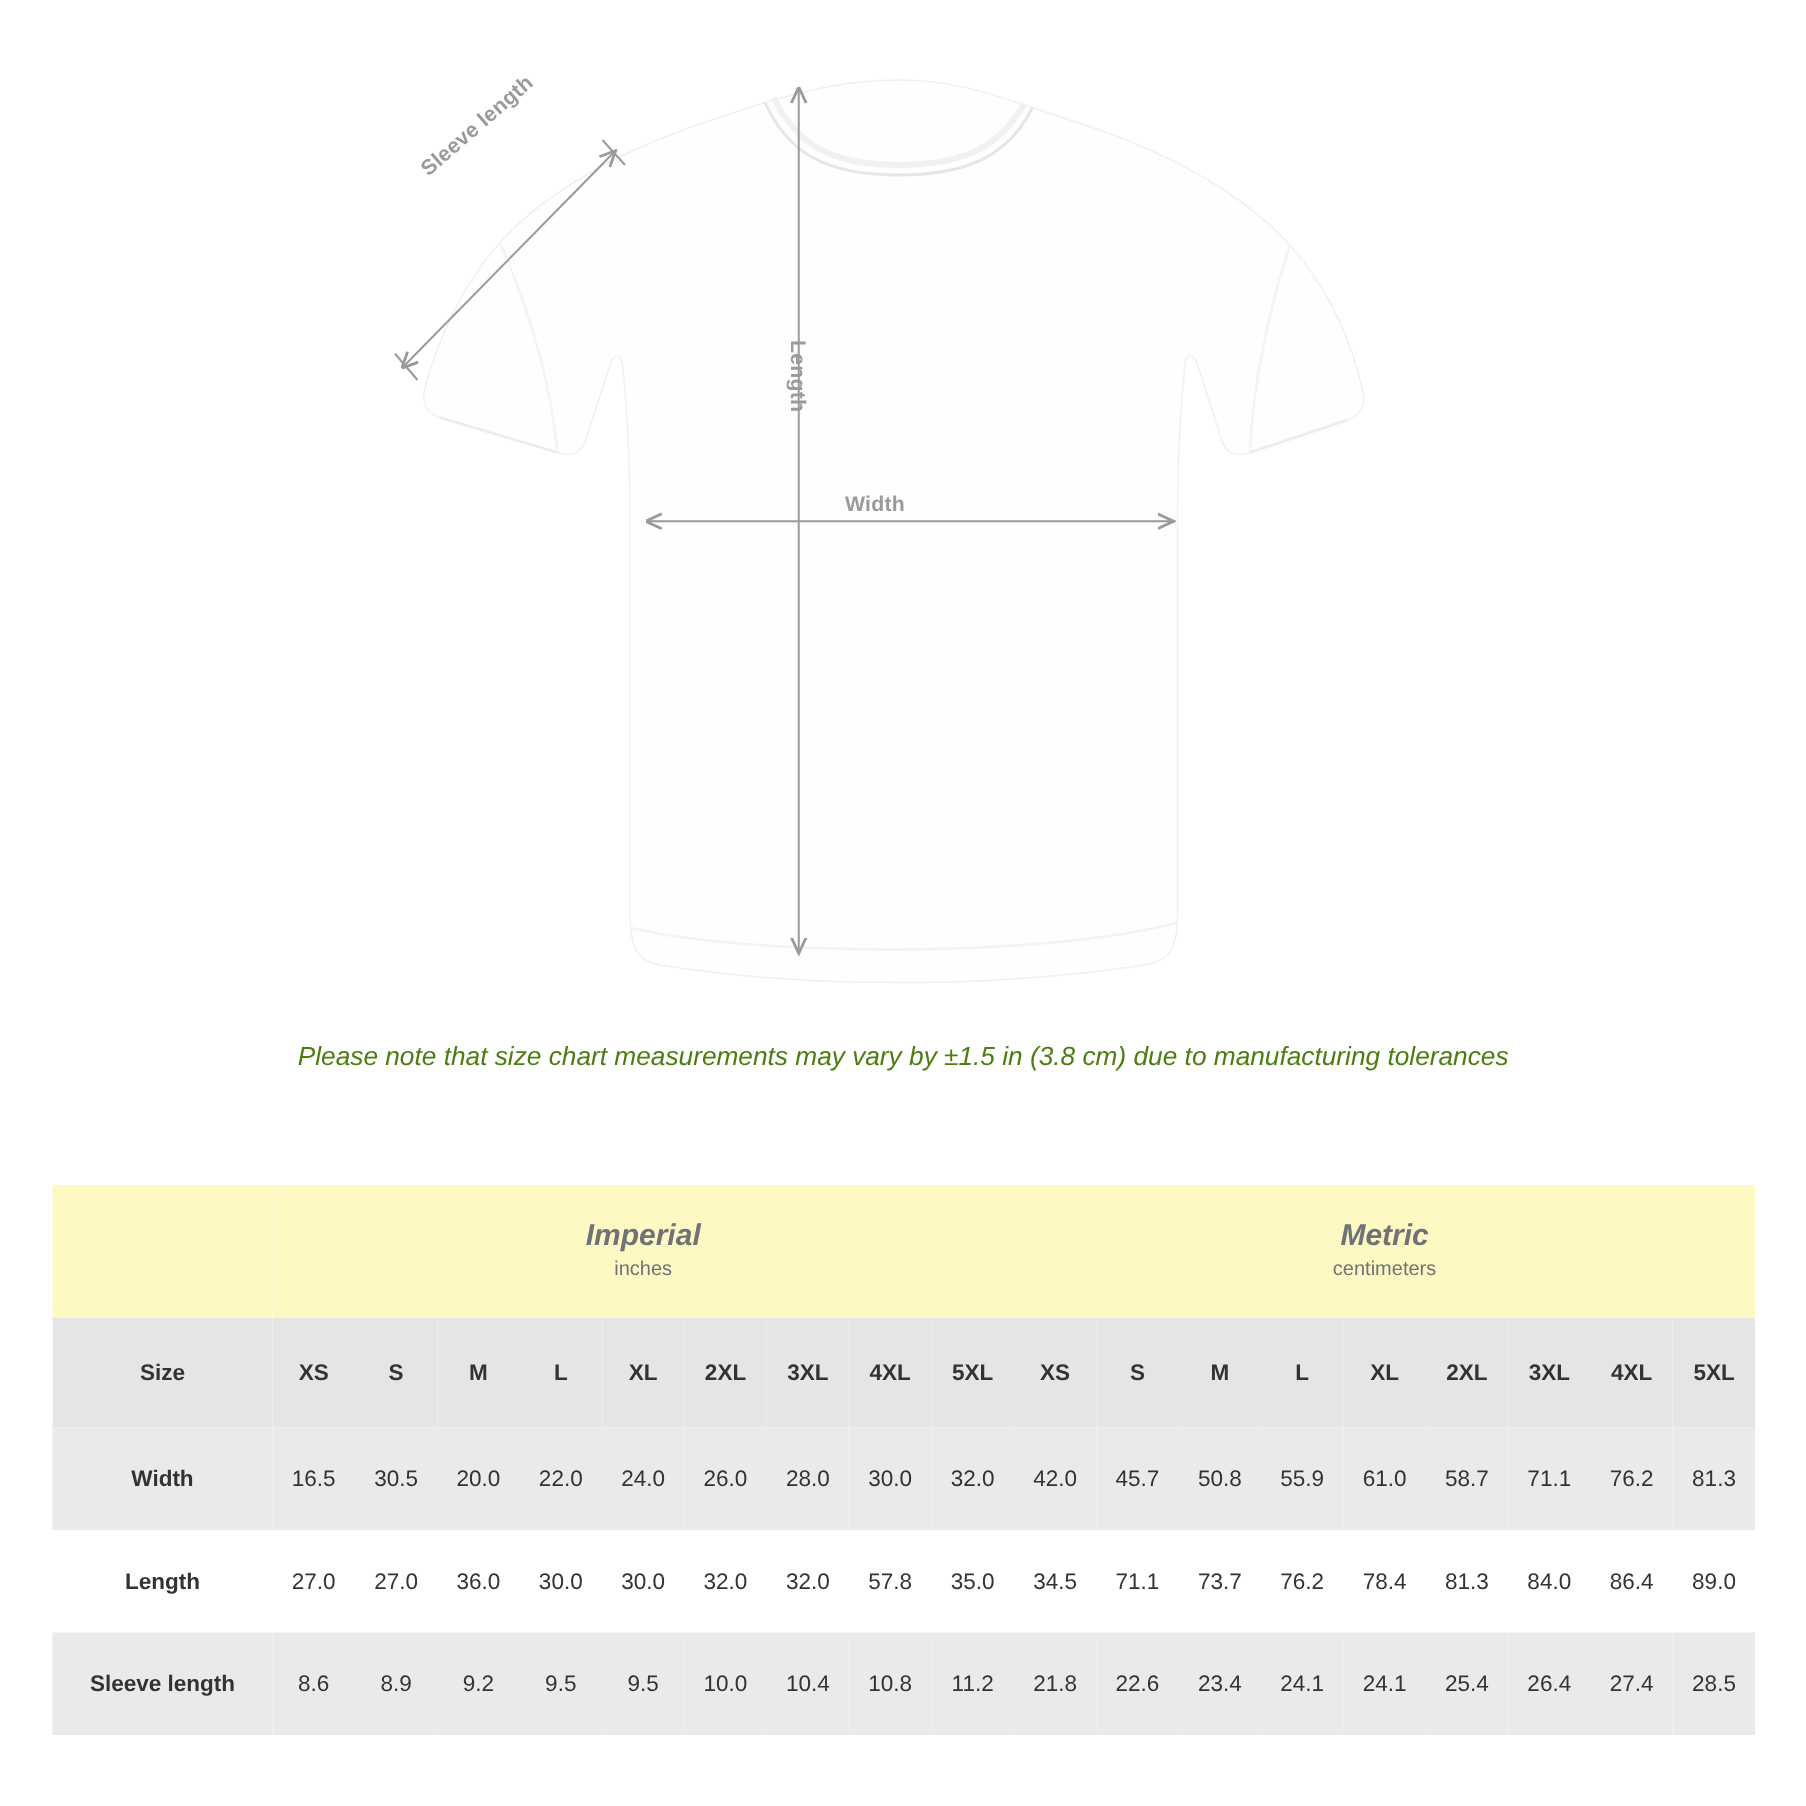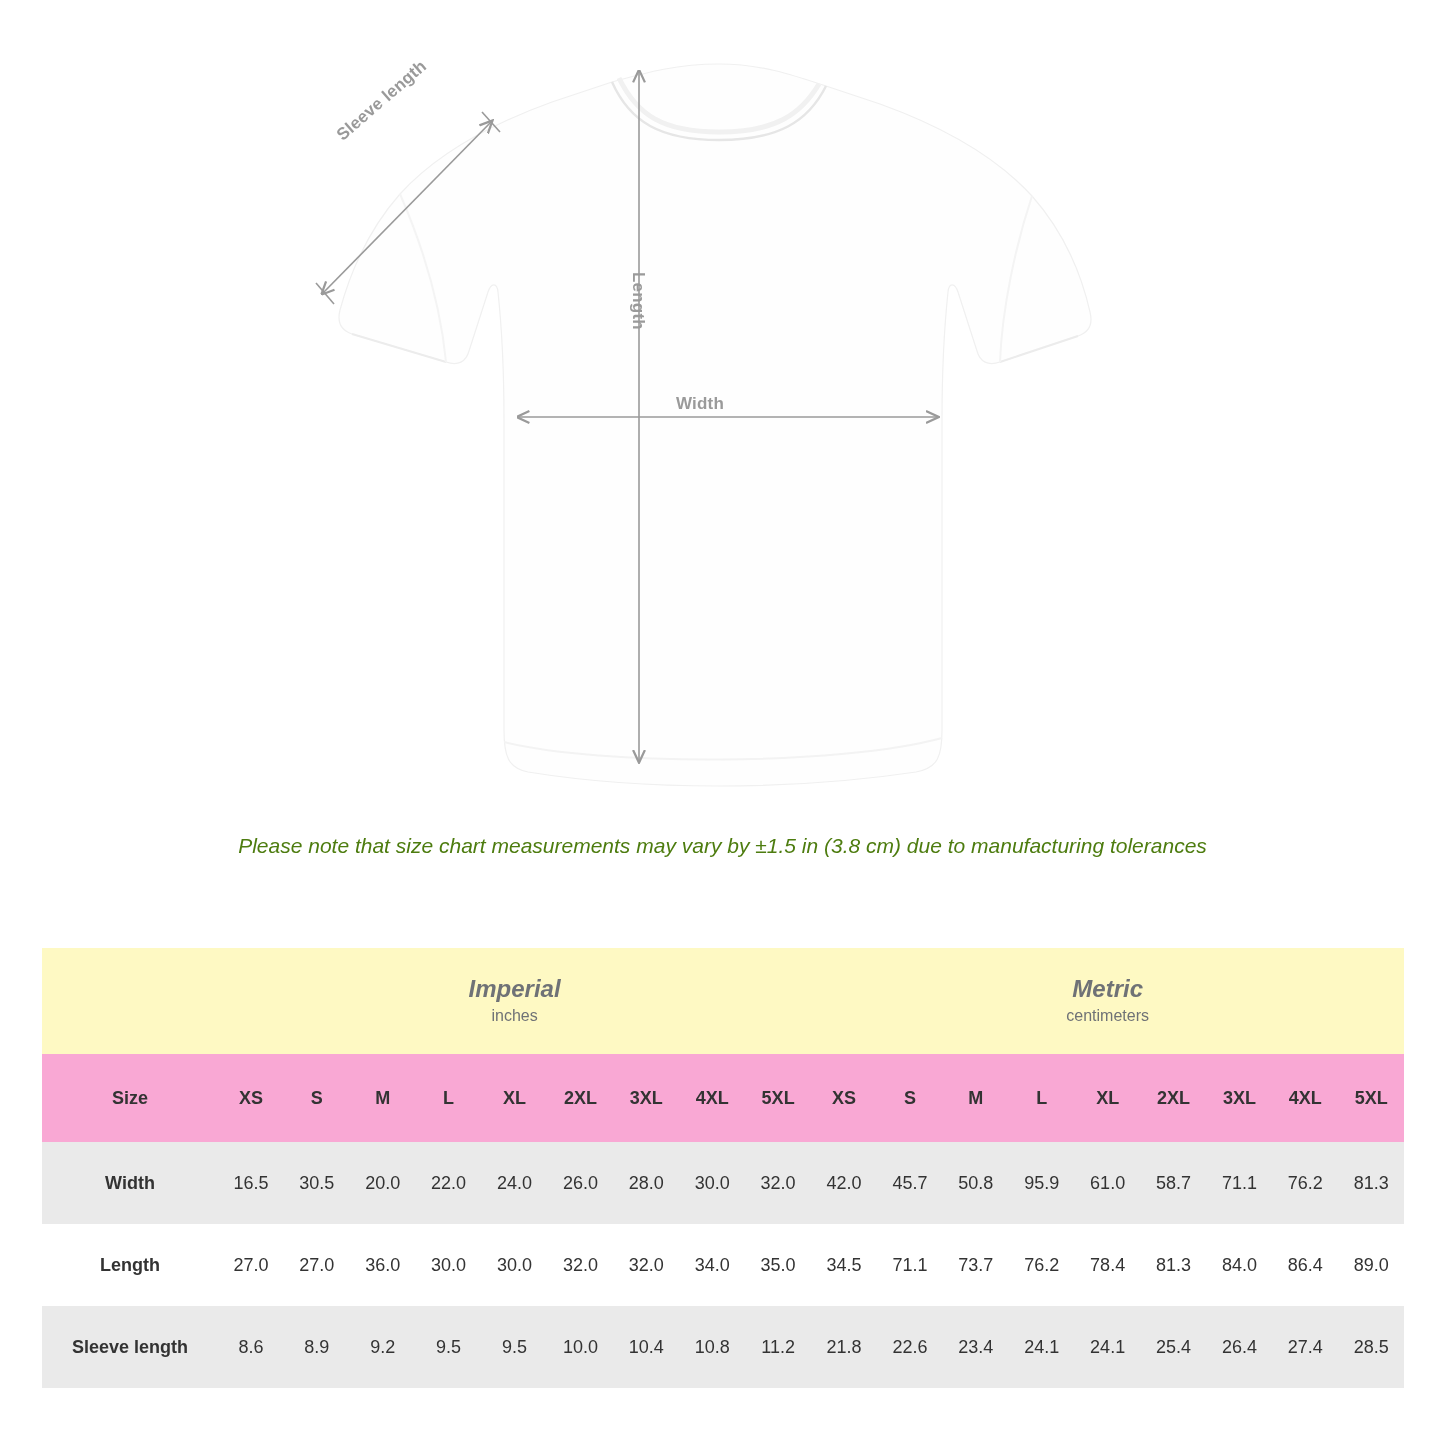--- a/index.html
+++ b/index.html
@@ -99,21 +99,21 @@
     font-style: italic;
     color: #6f7276;
     line-height: 1.25;
   }
   .unit-sub {
     font-size: 16px;
     color: #6f7276;
     line-height: 1.5;
   }
   .head-row td {
-    background: #f9a8d4;
+    background: #e5e5e5;
     height: 86px;
     font-size: 18px;
     font-weight: bold;
     color: #333333;
   }
   .head-row td.row-label {
     font-size: 18px;
   }
   .data-row td {
     height: 80px;
@@ -274,38 +274,38 @@
           <td>20.0</td>
           <td>22.0</td>
           <td>24.0</td>
           <td>26.0</td>
           <td>28.0</td>
           <td>30.0</td>
           <td>32.0</td>
           <td>42.0</td>
           <td>45.7</td>
           <td>50.8</td>
-          <td>95.9</td>
+          <td>55.9</td>
           <td>61.0</td>
           <td>58.7</td>
           <td>71.1</td>
           <td>76.2</td>
           <td>81.3</td>
         </tr>
 
         <tr class="data-row row-plain">
           <td class="row-label">Length</td>
           <td>27.0</td>
           <td>27.0</td>
           <td>36.0</td>
           <td>30.0</td>
           <td>30.0</td>
           <td>32.0</td>
           <td>32.0</td>
-          <td>34.0</td>
+          <td>57.8</td>
           <td>35.0</td>
           <td>34.5</td>
           <td>71.1</td>
           <td>73.7</td>
           <td>76.2</td>
           <td>78.4</td>
           <td>81.3</td>
           <td>84.0</td>
           <td>86.4</td>
           <td>89.0</td>

